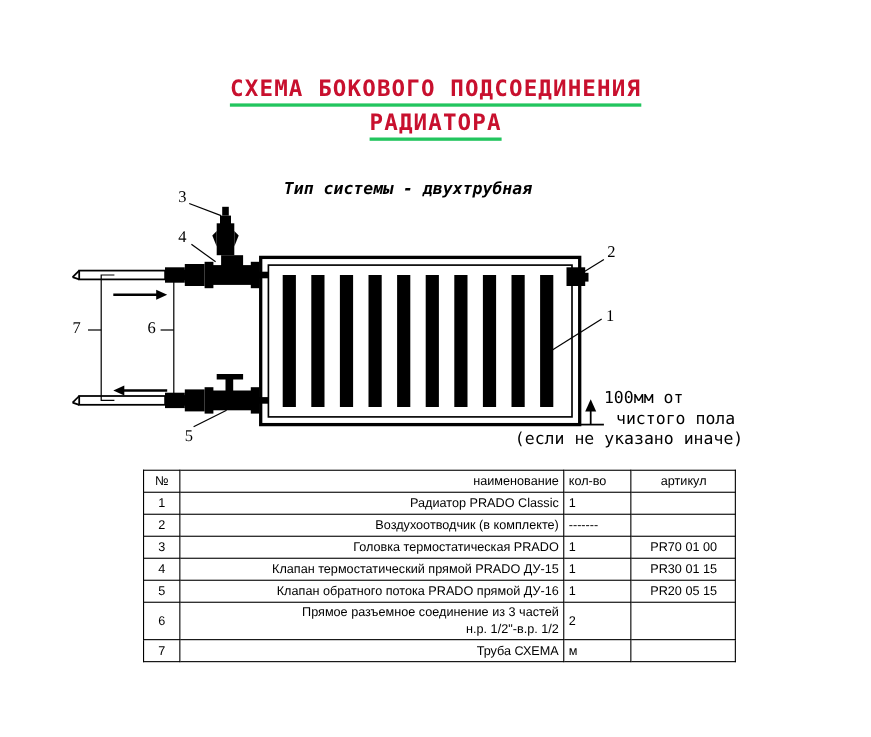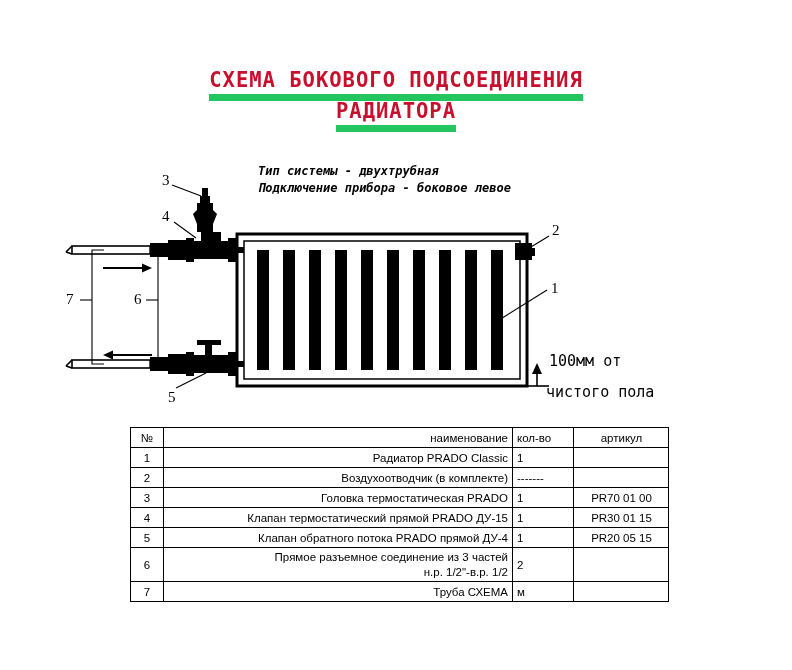--- a/index.html
+++ b/index.html
@@ -28,31 +28,31 @@
     width: 792px;
     text-align: center;
     font-family: "DejaVu Sans Mono", monospace;
     font-weight: bold;
     font-size: 20.5px;
     letter-spacing: 1px;
     color: #c8102e;
   }
   .title .l1 { display: block; }
   .title .l2 { display: block; margin-top: 7px; }
-  .title .u { border-bottom: 7px solid #22c55e; padding-bottom: 2px; }
+  .title .u { border-bottom: 3px solid #22c55e; padding-bottom: 2px; }
 
   
   .subtitle {
     position: absolute;
     top: 163px;
     left: 258px;
     font-family: "DejaVu Sans Mono", monospace;
     font-style: italic;
     font-weight: bold;
-    font-size: 12px;
+    font-size: 15px;
     line-height: 17px;
     color: #000;
     white-space: nowrap;
   }
 
   
   svg.draw {
     position: absolute;
     left: 0;
     top: 0;
@@ -70,21 +70,21 @@
 
   
   .note {
     position: absolute;
     font-family: "DejaVu Sans Mono", monospace;
     font-size: 15px;
     line-height: 19px;
     white-space: nowrap;
   }
   .note-1 { top: 352px; left: 549px; }
-  .note-2 { top: 371px; left: 546px; margin-top: 12px; }
+  .note-2 { top: 371px; left: 560px; }
   .note-3 { top: 390px; left: 468px; }
 
   
   .spec {
     position: absolute;
     left: 130px;
     top: 427px;
     border-collapse: collapse;
     font-family: "Liberation Sans", sans-serif;
     font-size: 11.5px;
@@ -111,21 +111,20 @@
 
 <div class="page">
 
   <div class="title">
     <span class="l1"><span class="u">СХЕМА БОКОВОГО ПОДСОЕДИНЕНИЯ</span></span>
     <span class="l2"><span class="u">РАДИАТОРА</span></span>
   </div>
 
   <div class="subtitle">
     <div>Тип системы - двухтрубная</div>
-    <div>Подключение прибора - боковое левое</div>
   </div>
 
   <svg class="draw" viewBox="0 0 792 670">
 
     <g>
       <rect x="237" y="234" width="290" height="152" fill="#ffffff" stroke="#000" stroke-width="3"></rect>
       <rect x="244" y="241" width="276" height="138" fill="#ffffff" stroke="#000" stroke-width="1.5"></rect>
 
       <g fill="#000">
         <rect x="257" y="250" width="12" height="120"></rect>
@@ -232,20 +231,21 @@
   <div class="num" style="left:551px; top:280px;">1</div>
   <div class="num" style="left:552px; top:222px;">2</div>
   <div class="num" style="left:162px; top:172px;">3</div>
   <div class="num" style="left:162px; top:208px;">4</div>
   <div class="num" style="left:168px; top:389px;">5</div>
   <div class="num" style="left:134px; top:291px;">6</div>
   <div class="num" style="left:66px;  top:291px;">7</div>
 
   <div class="note note-1">100мм от</div>
   <div class="note note-2">чистого пола</div>
+  <div class="note note-3">(если не указано иначе)</div>
 
   <table class="spec">
     <thead>
       <tr>
         <td class="c-num">№</td>
         <td class="c-name">наименование</td>
         <td class="c-qty">кол-во</td>
         <td class="c-art">артикул</td>
       </tr>
     </thead>
@@ -269,21 +269,21 @@
         <td class="c-art">PR70 01 00</td>
       </tr>
       <tr>
         <td class="c-num">4</td>
         <td class="c-name">Клапан термостатический прямой PRADO ДУ-15</td>
         <td class="c-qty">1</td>
         <td class="c-art">PR30 01 15</td>
       </tr>
       <tr>
         <td class="c-num">5</td>
-        <td class="c-name">Клапан обратного потока PRADO прямой ДУ-4</td>
+        <td class="c-name">Клапан обратного потока PRADO прямой ДУ-16</td>
         <td class="c-qty">1</td>
         <td class="c-art">PR20 05 15</td>
       </tr>
       <tr class="tall">
         <td class="c-num">6</td>
         <td class="c-name two-line">
           <div>Прямое разъемное соединение из 3 частей</div>
           <div>н.р. 1/2"-в.р. 1/2</div>
         </td>
         <td class="c-qty">2</td>

